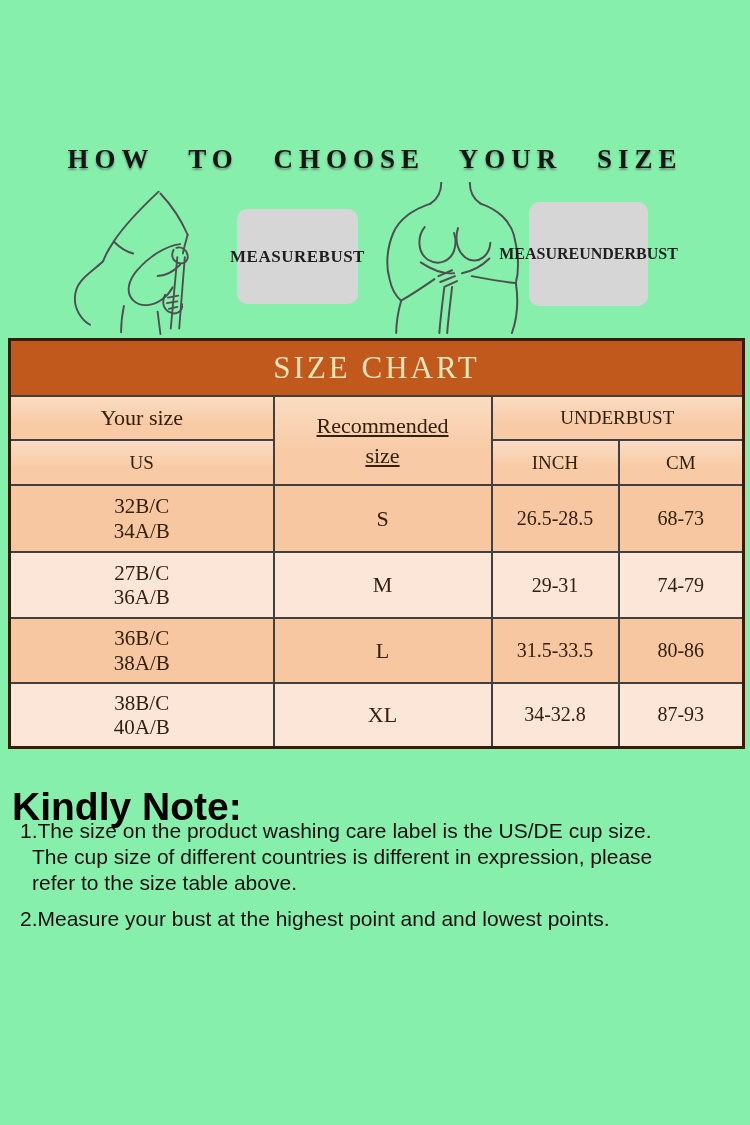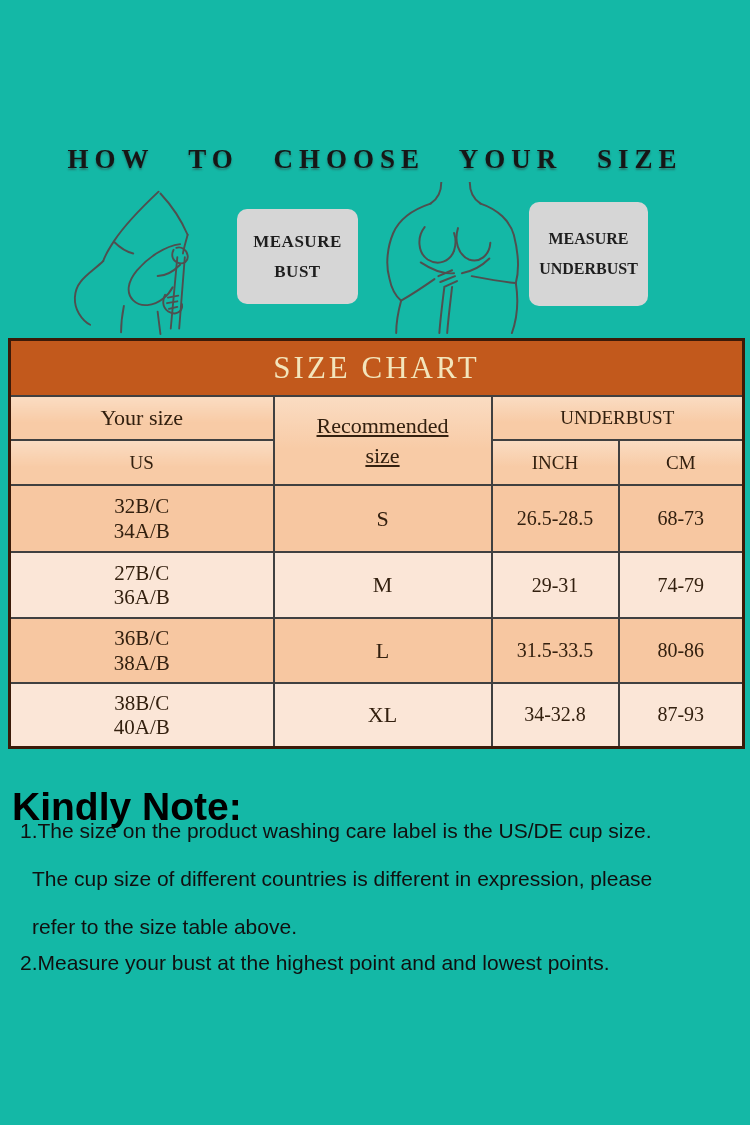--- a/index.html
+++ b/index.html
@@ -1,32 +1,32 @@
 <!DOCTYPE html>
 <html><head>
 <meta charset="utf-8">
 <style>
   html,body { margin:0; padding:0; background:#ffffff; }
   .page {
-    position:relative; width:750px; height:1125px; background:#14b8a6;
+    position:relative; width:750px; height:1125px; background:#86efac;
     font-family:"Liberation Serif", serif; overflow:hidden;
   }
   
   .main-title {
     position:absolute; top:126px; left:0; width:100%;
     text-align:center; font-size:27px; font-weight:bold;
     letter-spacing:6px; word-spacing:22px; color:#161616;
     text-shadow:0 2px 2px rgba(50,50,50,0.45);
   }
   
   .fig { position:absolute; }
   .fig path, .fig ellipse { stroke:#4f4f4f; stroke-width:2; fill:none; stroke-linecap:round; stroke-linejoin:round; }
   .label-box {
     position:absolute; background:#d6d6d6; border-radius:10px;
-    display:flex; flex-direction:column; align-items:center; justify-content:center;
+    display:flex; flex-direction:row; align-items:center; justify-content:center;
     font-weight:bold; color:#1e1e1e; text-align:center;
   }
   #bust-box { left:237px; top:209px; width:121px; height:95px; font-size:17px; line-height:1.75; letter-spacing:0.5px; }
   #underbust-box { left:529px; top:202px; width:119px; height:104px; font-size:16px; line-height:1.85; }
   
   table.size-chart {
     position:absolute; left:8px; top:338px; width:734px;
     border-collapse:collapse; table-layout:fixed; text-align:center;
     border:3px solid #3b1a08; color:#33200f;
   }
@@ -55,21 +55,21 @@
     position:absolute; top:753px; left:12px;
     font-family:"Liberation Sans", sans-serif; font-weight:bold;
     font-size:39px; color:#000;
   }
   .notes {
     position:absolute; top:818px; left:20px; width:716px;
     font-family:"Liberation Sans", sans-serif; font-size:21px;
     color:#101010; line-height:26px;
   }
   .note + .note { margin-top:10px; }
-  .note-line.cont { padding-left:12px;margin-top:22px; }
+  .note-line.cont { padding-left:12px; }
 </style>
 </head>
 <body>
 
 <div class="page">
 
   <h1 class="main-title">HOW TO CHOOSE YOUR SIZE</h1>
 
   <svg class="fig" style="left:66px; top:186px;" width="172" height="150" viewBox="0 0 180 160">
     <path d="M 97,6 C 80,22 62,40 50,58 C 44,67 40,74 38,80"></path>

